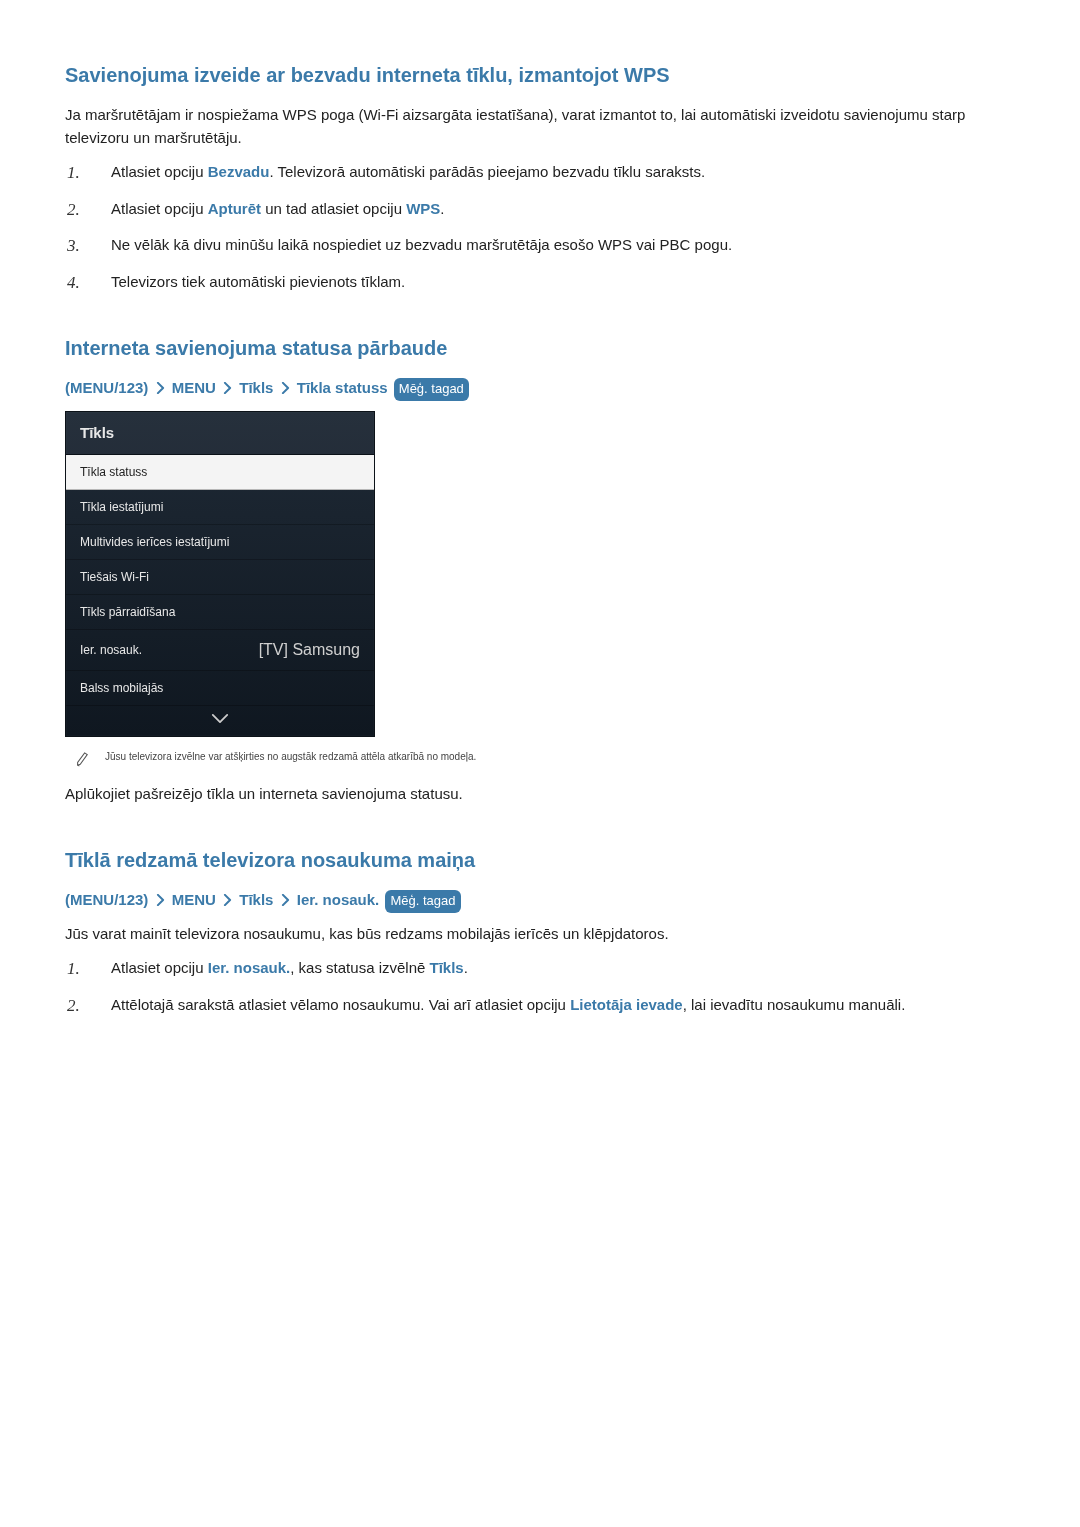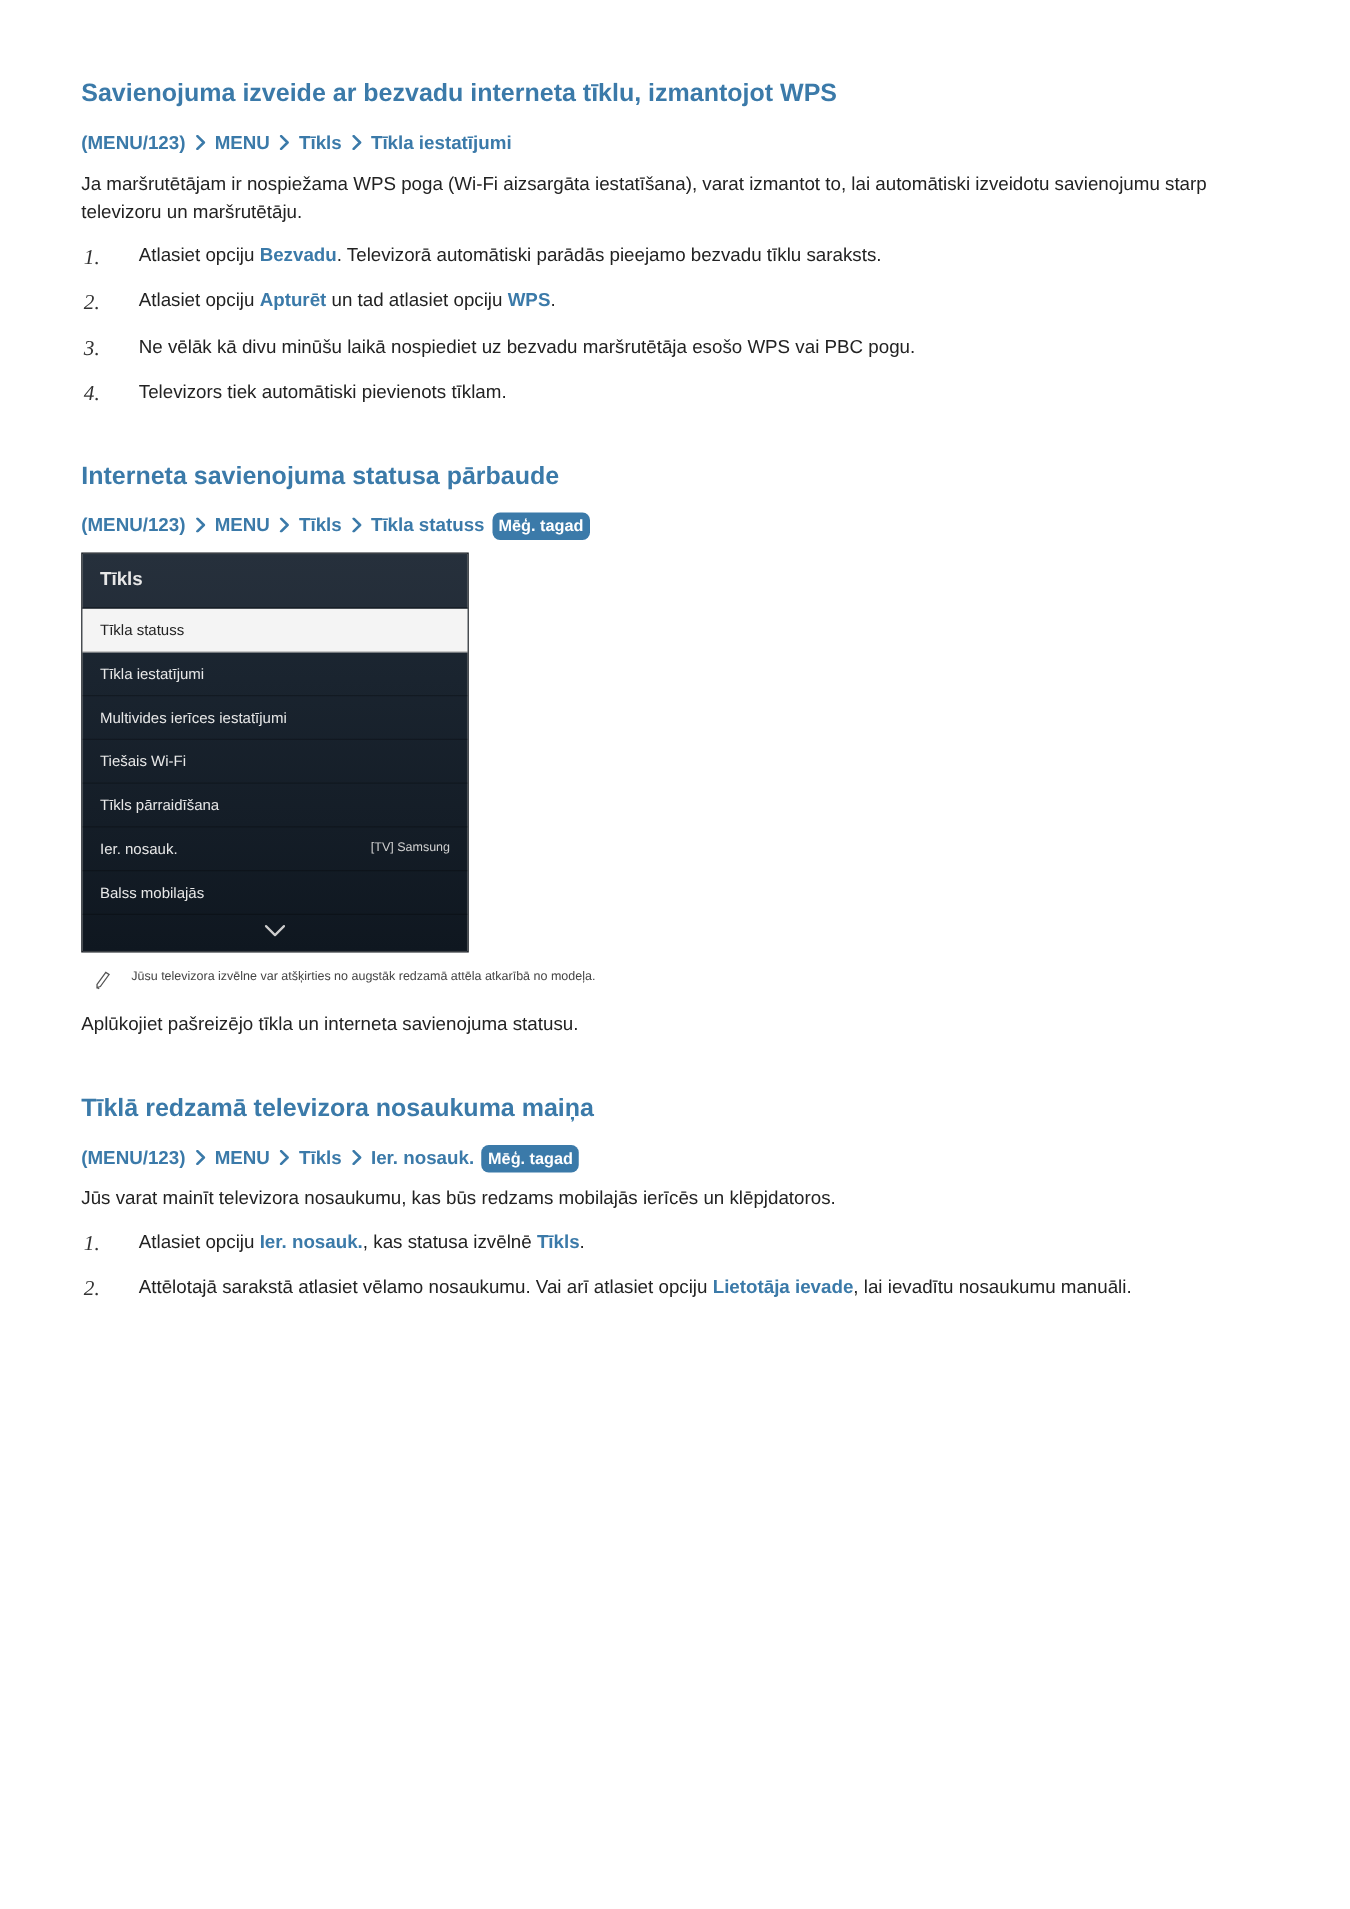--- a/index.html
+++ b/index.html
@@ -31,21 +31,21 @@
     margin: 0 3px;
     position: relative;
     top: 1px;
   }
   .breadcrumb .chev svg { width: 9px; height: 12px; }
   .try-now {
     display: inline-block;
     background: #3b7aa9;
     color: #fff;
     font-size: 13px;
-    font-weight: 700;
+    font-weight: 400;
     padding: 1px 5px 2px 5px;
     border-radius: 6px;
     margin-left: 2px;
   }
   .para { color: #222; font-size: 15px; margin-bottom: 12px; }
   .ol { list-style: none; padding-left: 30px; margin-bottom: 10px; }
   .ol li { position: relative; padding-left: 16px; margin-bottom: 14px; color: #222; font-size: 15px; }
   .ol li .num {
     position: absolute;
     left: -28px;
@@ -80,21 +80,21 @@
     display: flex;
     justify-content: space-between;
     align-items: center;
     font-size: 12px;
   }
   .menu-row:last-of-type { border-bottom: none; }
   .menu-row.selected {
     background: #f4f4f4;
     color: #222;
   }
-  .menu-value { color: #d0d0d0; font-size: 10px; }
+  .menu-value { color: #d0d0d0; font-size: 16px; }
   .menu-arrow {
     text-align: center;
     padding: 4px 0 6px 0;
   }
   .menu-arrow svg { width: 18px; height: 11px; }
   .note {
     display: flex;
     gap: 16px;
     padding-left: 10px;
     margin-bottom: 12px;
@@ -103,35 +103,20 @@
   }
   .note-icon { flex: 0 0 14px; position: relative; top: 1px; }
   .note-icon svg { width: 14px; height: 18px; }
 </style>
 </head>
 <body>
 
 <div class="section">
   <div class="h2">Savienojuma izveide ar bezvadu interneta tīklu, izmantojot WPS</div>
 
-  <div class="breadcrumb">
-    <span class="paren">(</span><span>MENU/123</span><span class="paren">)</span>
-    <span class="chev"><svg viewBox="0 0 10 14">
-          <path d="M2 1 L8 7 L2 13" stroke="#3b7aa9" stroke-width="2.4" fill="none" stroke-linecap="round" stroke-linejoin="round"></path>
-        </svg></span>
-    <span>MENU</span>
-    <span class="chev"><svg viewBox="0 0 10 14">
-          <path d="M2 1 L8 7 L2 13" stroke="#3b7aa9" stroke-width="2.4" fill="none" stroke-linecap="round" stroke-linejoin="round"></path>
-        </svg></span>
-    <span>Tīkls</span>
-    <span class="chev"><svg viewBox="0 0 10 14">
-          <path d="M2 1 L8 7 L2 13" stroke="#3b7aa9" stroke-width="2.4" fill="none" stroke-linecap="round" stroke-linejoin="round"></path>
-        </svg></span>
-    <span>Tīkla iestatījumi</span>
-  </div>
 
   <div class="para">Ja maršrutētājam ir nospiežama WPS poga (Wi-Fi aizsargāta iestatīšana), varat izmantot to, lai automātiski izveidotu savienojumu starp televizoru un maršrutētāju.</div>
 
   <ol class="ol">
     <li>
       <span class="num">1.</span>
       <span>Atlasiet opciju </span><span class="kw">Bezvadu</span><span>. Televizorā automātiski parādās pieejamo bezvadu tīklu saraksts.</span>
     </li>
     <li>
       <span class="num">2.</span>

